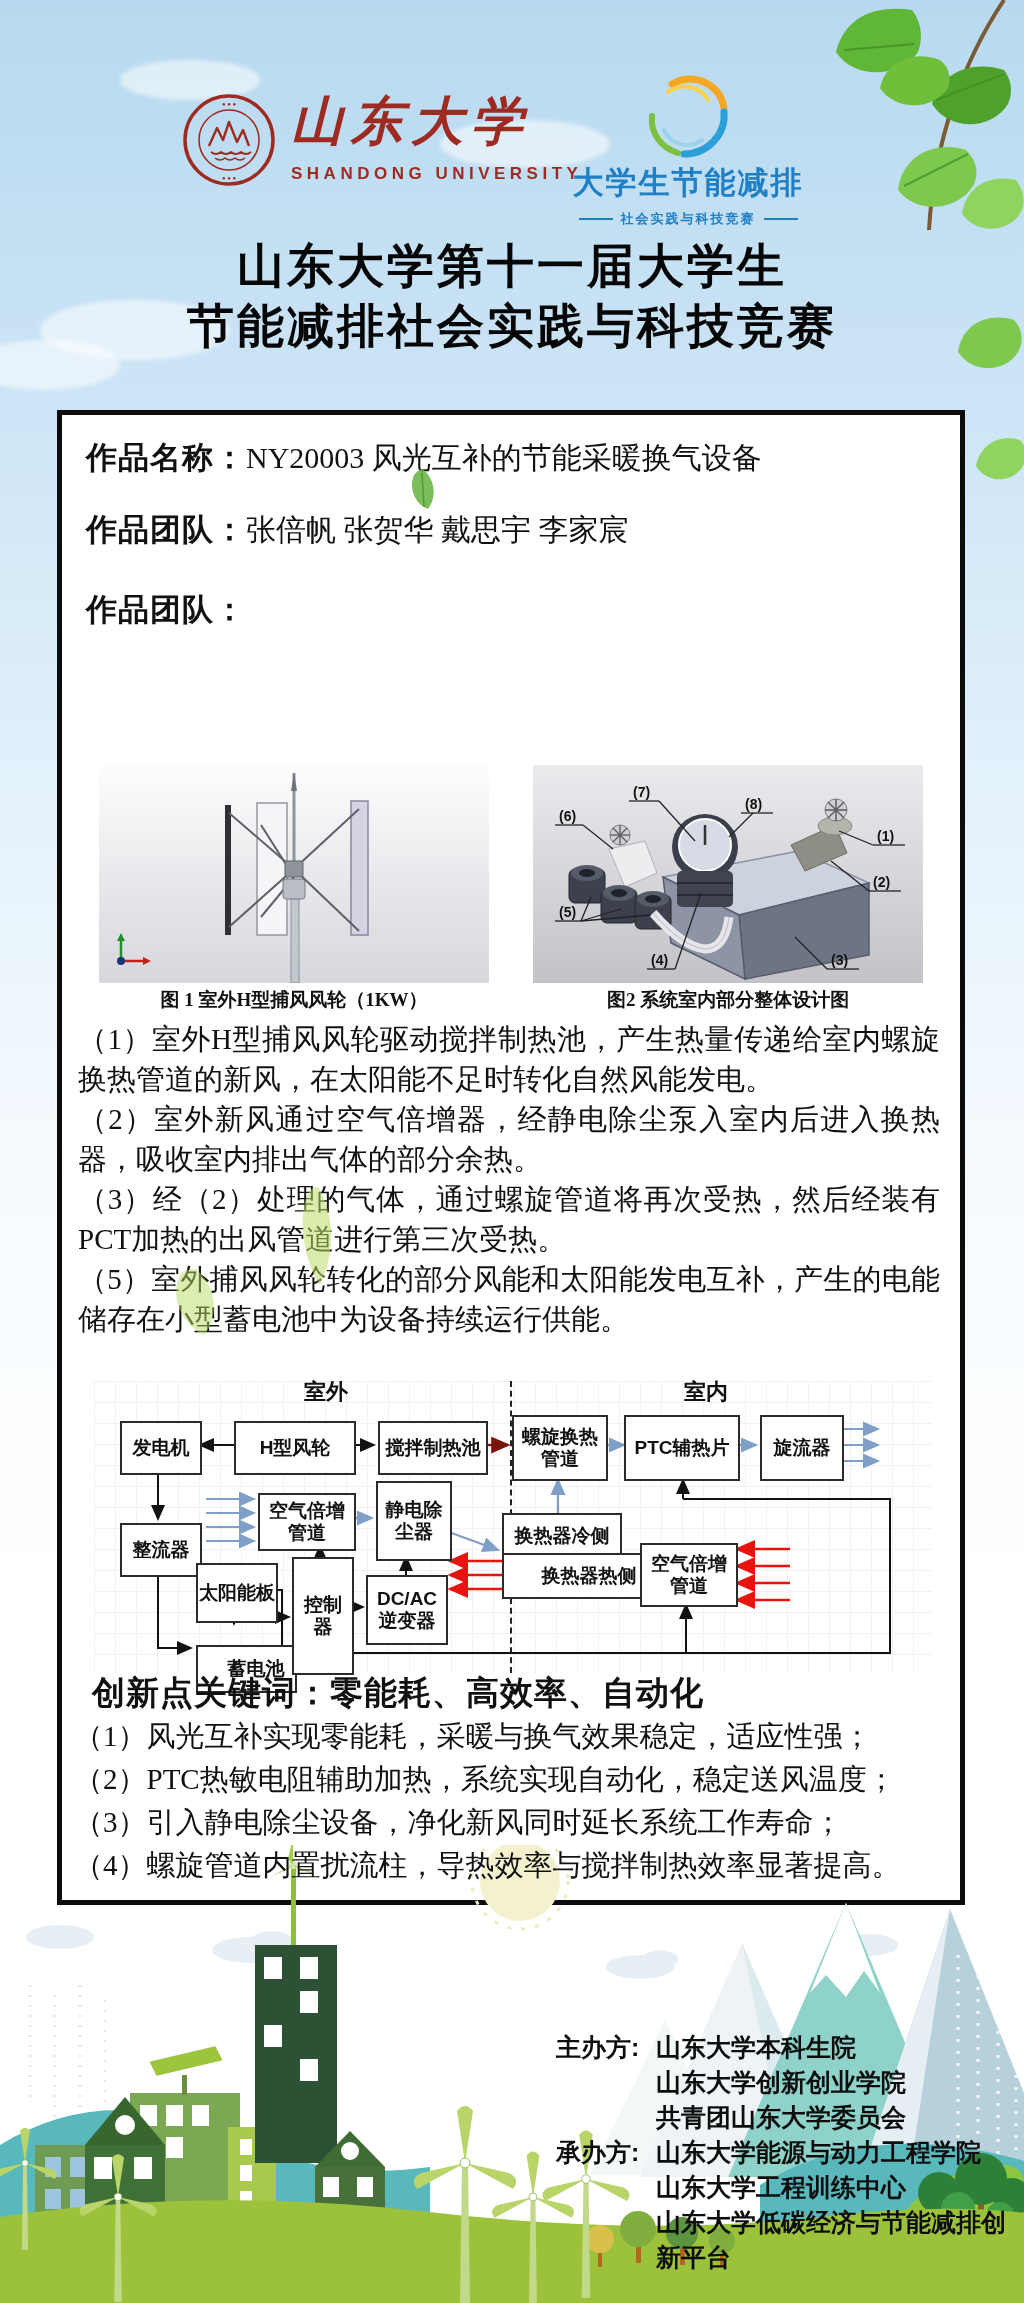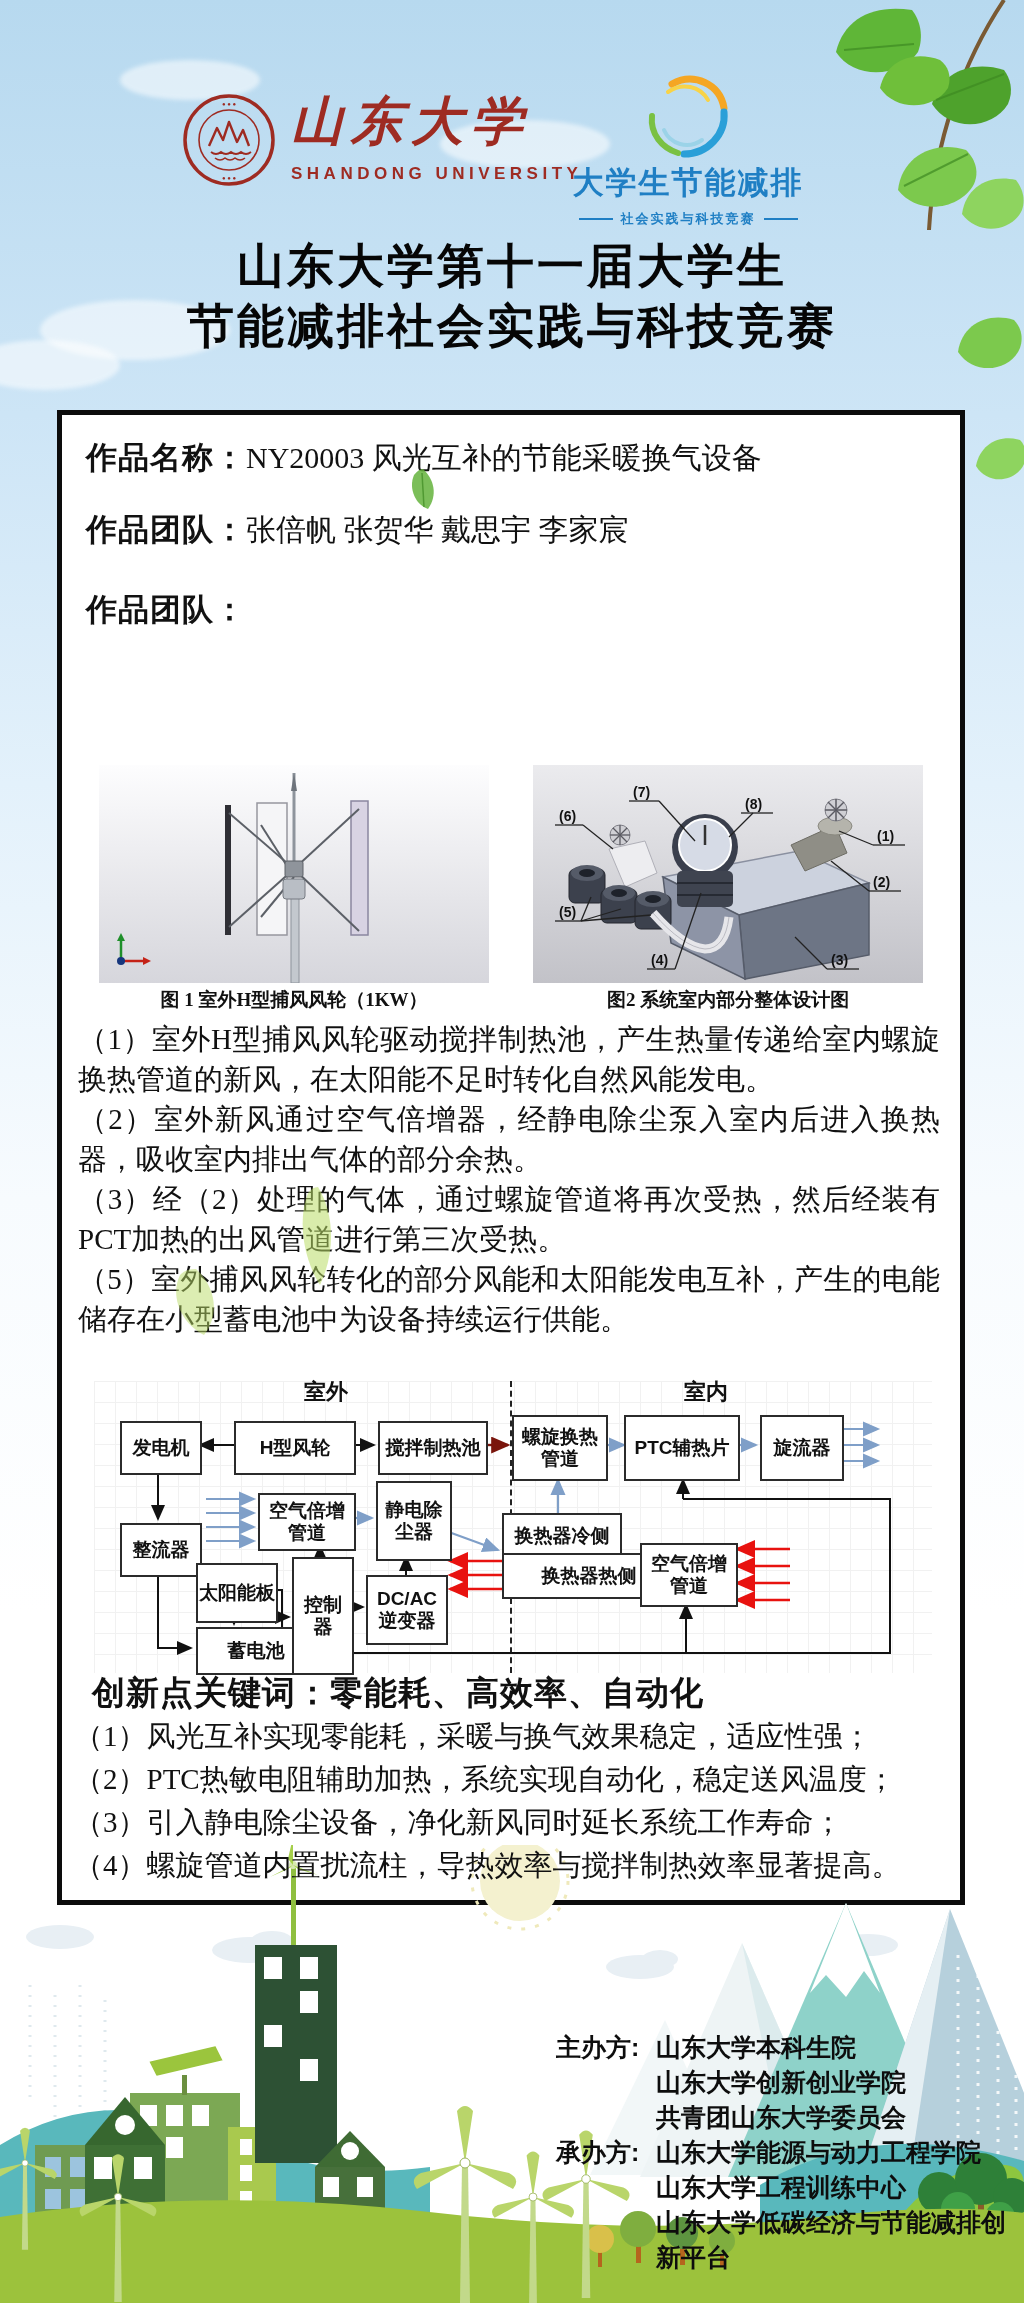--- a/index.html
+++ b/index.html
@@ -337,21 +337,21 @@
       <div class="dnode" style="left:418px;top:34px;width:90px;height:60px;">螺旋换热管道</div>
       <div class="dnode" style="left:530px;top:34px;width:110px;height:60px;">PTC辅热片</div>
       <div class="dnode" style="left:666px;top:34px;width:78px;height:60px;">旋流器</div>
       <div class="dnode" style="left:164px;top:112px;width:92px;height:52px;">空气倍增管道</div>
       <div class="dnode" style="left:282px;top:100px;width:70px;height:74px;">静电除尘器</div>
       <div class="dnode" style="left:408px;top:132px;width:114px;height:40px;">换热器冷侧</div>
       <div class="dnode" style="left:408px;top:172px;width:114px;height:40px;padding-left:28px;">换热器热侧</div>
       <div class="dnode" style="left:546px;top:162px;width:92px;height:58px;">空气倍增管道</div>
       <div class="dnode" style="left:26px;top:142px;width:76px;height:48px;">整流器</div>
       <div class="dnode" style="left:102px;top:182px;width:76px;height:54px;">太阳能板</div>
-      <div class="dnode" style="left:102px;top:246px;width:76px;height:42px;padding-left:20px;">蓄电池</div>
+      <div class="dnode" style="left:102px;top:264px;width:76px;height:42px;padding-left:20px;">蓄电池</div>
       <div class="dnode" style="left:198px;top:176px;width:56px;height:112px;">控制器</div>
       <div class="dnode" style="left:272px;top:194px;width:76px;height:64px;">DC/AC逆变器</div>
     </div>
 
     <div class="sec innov-head" style="left:30px; top:1256px;">
       <span>创新点关键词：</span><span>零能耗、高效率、自动化</span>
     </div>
     <div class="sec" style="left:12px; top:1300px; width:874px;">
       <div class="pointline" style="line-height:43px;">（1）风光互补实现零能耗，采暖与换气效果稳定，适应性强；</div>
       <div class="pointline" style="line-height:43px;">（2）PTC热敏电阻辅助加热，系统实现自动化，稳定送风温度；</div>

